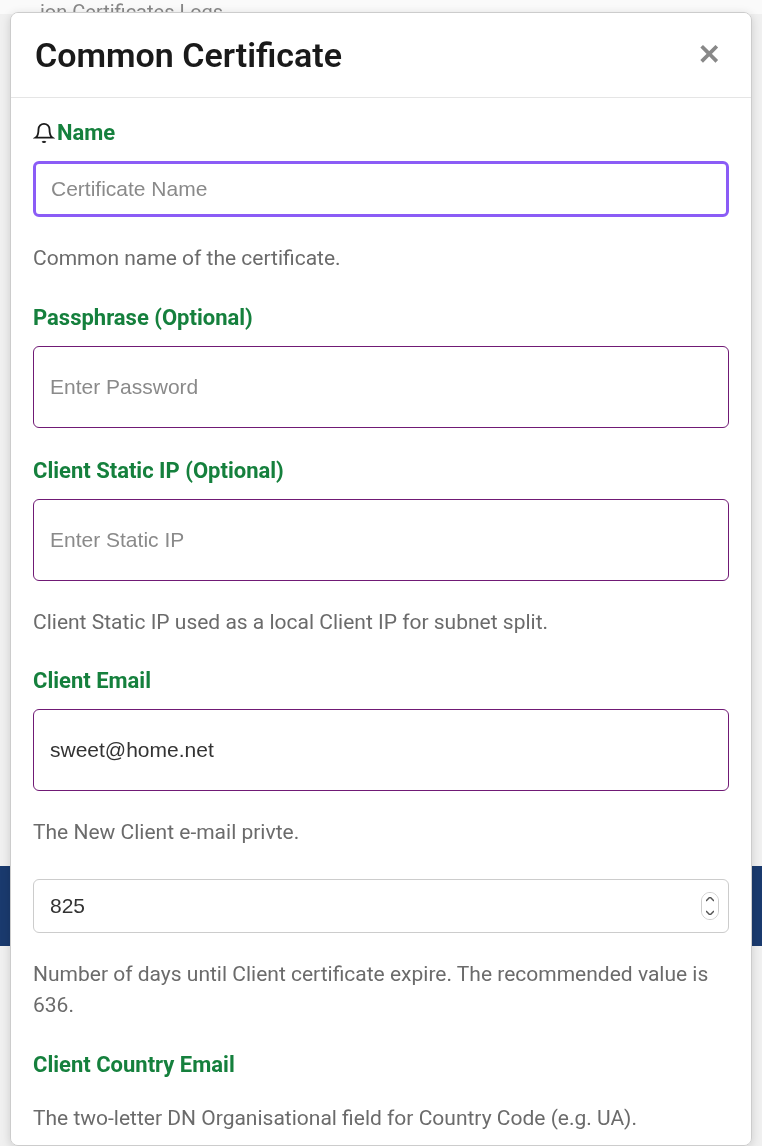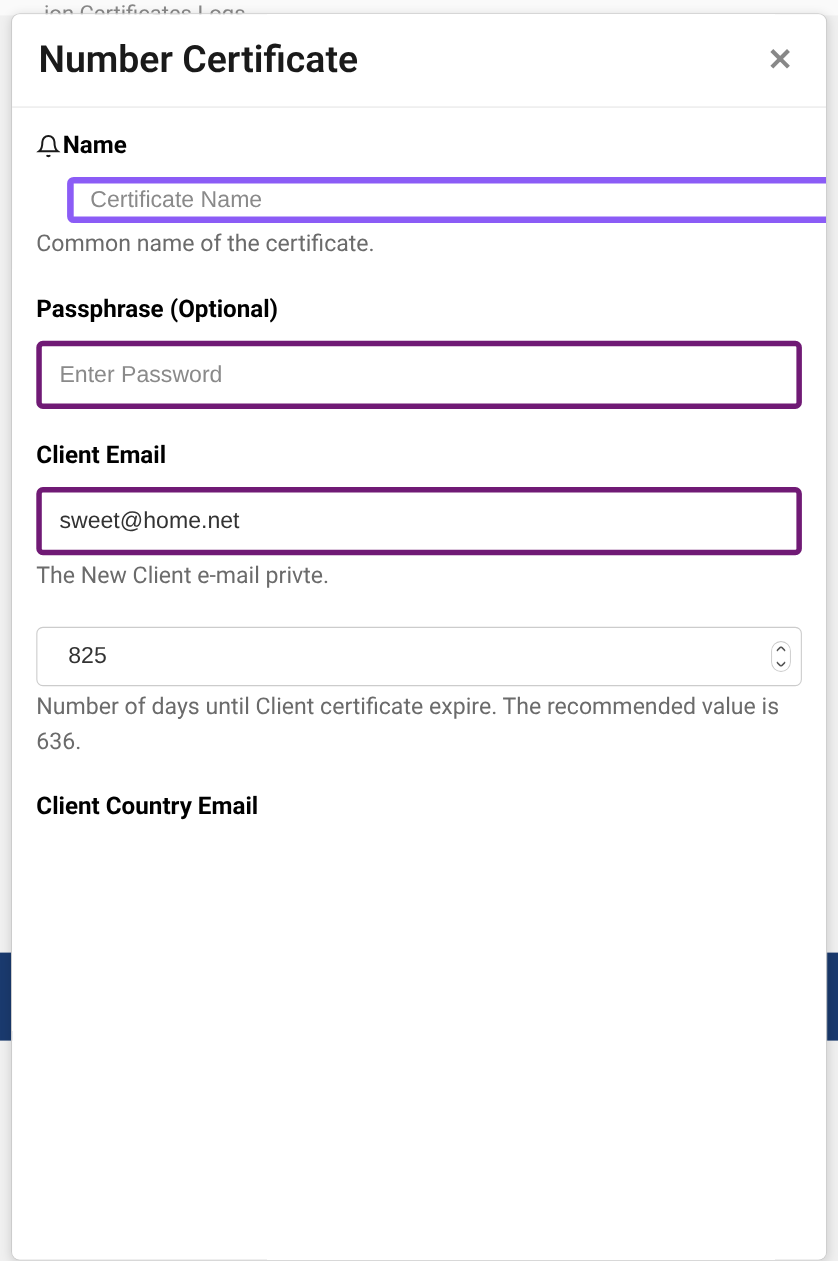--- a/index.html
+++ b/index.html
@@ -73,58 +73,57 @@
       padding: 22px 22px 30px 22px;
     }
     .form-group {
       margin-bottom: 30px;
     }
     .form-label {
       display: flex;
       align-items: center;
       font-size: 22px;
       font-weight: 700;
-      color: #000000;
+      color: #15803d;
       margin-bottom: 16px;
     }
     .bell-icon {
       display: inline-flex;
       margin-right: 2px;
     }
     .form-input {
       width: 100%;
-      padding: 14px 16px;
+      padding: 28px 16px;
       font-size: 21px;
-      border: 5px solid #701a75;
+      border: 1px solid #701a75;
       border-radius: 6px;
       color: #333;
       outline: none;
       background: #fff;
     }
     .form-input::placeholder {
       color: #8a8a8a;
     }
     .form-input.focused {
-      border: 6px solid #8b5cf6;
-      padding: 3px 15px;
-      margin-left: 28px;
+      border: 3px solid #8b5cf6;
+      padding: 13px 15px;
     }
     .form-help {
       font-size: 21px;
       color: #6b6b6b;
-      margin-top: 4px;
+      margin-top: 26px;
       line-height: 1.5;
     }
     .number-wrapper {
       position: relative;
       width: 100%;
     }
     .number-input {
       width: 100%;
-      padding: 14px 28px;
+      padding: 14px 16px;
       font-size: 21px;
       border: 1px solid #ccc;
       border-radius: 6px;
       color: #333;
       outline: none;
       background: #fff;
       -moz-appearance: textfield;
     }
     .spinner {
       position: absolute;
@@ -158,21 +157,21 @@
 </head>
 <body>
 
 <div class="backdrop">
   <span>ion    Certificates       Logs</span>
 </div>
 <div class="backdrop-bottom"></div>
 
 <div class="modal">
   <div class="modal-header">
-    <h1 class="modal-title">Number Certificate</h1>
+    <h1 class="modal-title">Common Certificate</h1>
     <button class="close-btn">
       <span>✕</span>
     </button>
   </div>
 
   <div class="modal-body">
 
     <div class="form-group">
       <label class="form-label">
         <span class="bell-icon">
@@ -185,20 +184,25 @@
       </label>
       <input type="text" class="form-input focused" placeholder="Certificate Name" style="">
       <p class="form-help">Common name of the certificate.</p>
     </div>
 
     <div class="form-group">
       <label class="form-label">Passphrase (Optional)</label>
       <input type="password" class="form-input" placeholder="Enter Password" style="">
     </div>
 
+    <div class="form-group">
+      <label class="form-label">Client Static IP (Optional)</label>
+      <input type="text" class="form-input" placeholder="Enter Static IP" style="">
+      <p class="form-help">Client Static IP used as a local Client IP for subnet split.</p>
+    </div>
 
     <div class="form-group">
       <label class="form-label">Client Email</label>
       <input type="text" class="form-input" value="sweet@home.net" style="">
       <p class="form-help">The New Client e-mail privte.</p>
     </div>
 
     <div class="form-group">
       <div class="number-wrapper">
         <input type="text" class="number-input" value="825" style="">
@@ -213,16 +217,17 @@
                 <path d="M0 1 L4 5 L8 1" fill="none" stroke="#555" stroke-width="1.5"></path>
               </svg>
           </button>
         </div>
       </div>
       <p class="form-help">Number of days until Client certificate expire. The recommended value is 636.</p>
     </div>
 
     <div class="form-group">
       <label class="form-label">Client Country Email</label>
+      <p class="form-help">The two-letter DN Organisational field for Country Code (e.g. UA).</p>
     </div>
 
   </div>
 </div>
 
 </body></html>

